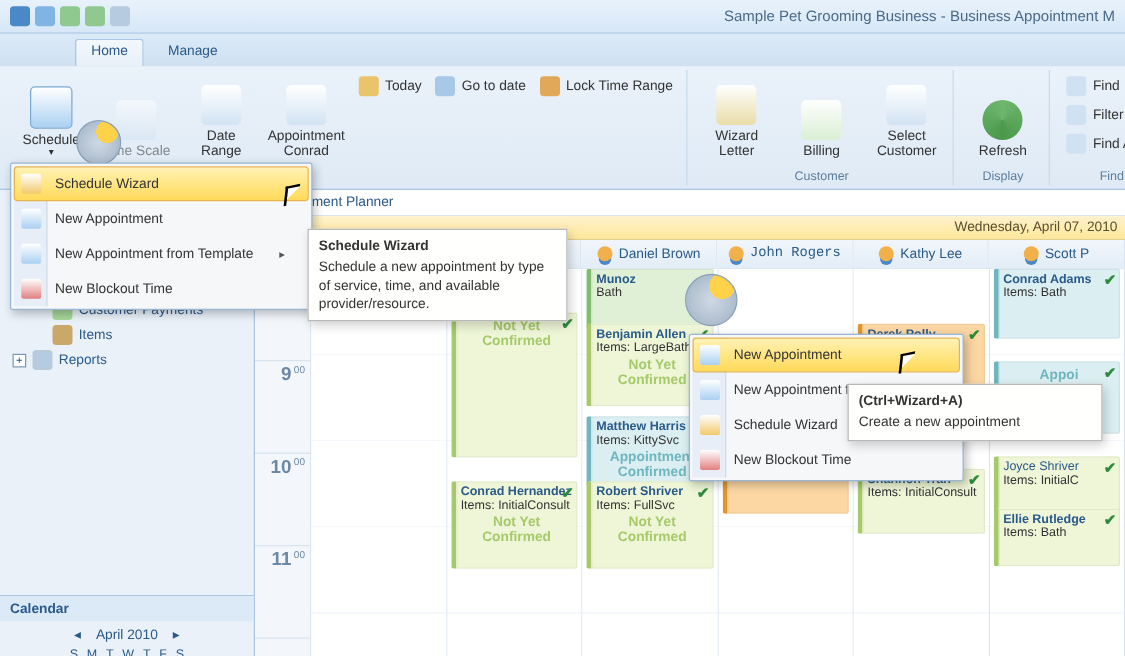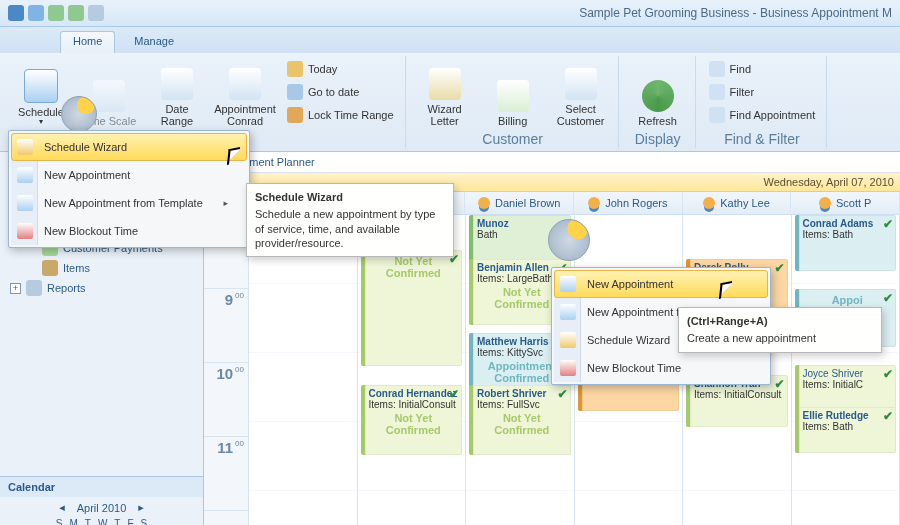--- a/index.html
+++ b/index.html
@@ -5,21 +5,21 @@
 html,body{margin:0;padding:0;font-family:"Segoe UI",Tahoma,sans-serif;font-size:11px;color:#333;background:#cfe4f6;width:900px;height:525px;overflow:hidden}
 .qat{height:26px;display:flex;align-items:center;padding:0 8px;gap:4px;background:linear-gradient(#e9f2fb,#d6e7f7);border-bottom:1px solid #a9c7e6}
 .qat .title{margin-left:auto;color:#4a6a88;font-size:12px}
 .ico{display:inline-block;width:16px;height:16px;border-radius:3px}
 .tabs{height:22px;display:flex;gap:6px;padding:4px 8px 0 60px;background:linear-gradient(#dceaf7,#cfe1f3)}
 .tab{padding:3px 12px;border:1px solid transparent;border-bottom:none;border-radius:3px 3px 0 0;color:#2a5a8a;cursor:pointer}
 .tab.active{background:linear-gradient(#f4f8fc,#e7eff8);border-color:#a9c7e6}
 .ribbon{height:92px;background:linear-gradient(#eaf2fa,#dfeaf5);border-bottom:1px solid #a9c7e6;display:flex;padding:3px 4px;gap:2px;overflow:hidden}
 .grp{border-right:1px solid #c8dbed;padding:2px 6px 1px;display:flex;flex-direction:column;justify-content:space-between}
 .grp .body{display:flex;gap:6px;align-items:flex-start}
-.grp .label{text-align:center;color:#5a7ea0;font-size:14px;padding-top:2px}
+.grp .label{text-align:center;color:#5a7ea0;font-size:10px;padding-top:2px}
 .bigbtn{display:flex;flex-direction:column;align-items:center;justify-content:flex-end;width:56px;height:66px;border:1px solid transparent;border-radius:3px;padding:2px 2px 1px;cursor:pointer;text-align:center;line-height:1.1}
 .bigbtn .bi{width:32px;height:32px;border-radius:4px;margin-bottom:3px}
 .smbtn{display:flex;align-items:center;height:20px;gap:5px;padding:0 4px;border:1px solid transparent;border-radius:3px;cursor:pointer;white-space:nowrap}
 .workspace{display:flex;height:381px}
 .nav{width:203px;background:#eaf1f9;border-right:1px solid #aac6e2;display:flex;flex-direction:column}
 .nav .pad{padding:6px 4px 0;color:#2a5a8a}
 .tree-item{display:flex;align-items:center;gap:5px;padding:2px 0 2px 22px;cursor:pointer}
 .tree-item.root{padding-left:6px}
 .tree-item .tw{width:9px;height:9px;border:1px solid #7a98b5;display:flex;align-items:center;justify-content:center;font-size:9px;line-height:1;color:#2a5a8a;background:#fff}
 .cal-panel{border-top:1px solid #aac6e2;margin-top:auto}
@@ -81,21 +81,21 @@
           <span>Time Scale</span>
         </div>
       <div class="bigbtn">
           <div class="bi" style="background:linear-gradient(#fff,#d2e3f3)"></div>
           <span>Date Range</span>
         </div>
       <div class="bigbtn">
           <div class="bi" style="background:linear-gradient(#fff,#d2e3f3)"></div>
           <span>Appointment Conrad</span>
         </div>
-      <div style="display:flex;flex-direction:column;gap:1px">
+      <div style="display:flex;flex-direction:row;gap:1px">
         <div class="smbtn">
             <span class="ico" style="background:#e9c46a"></span>
             <span>Today</span>
           </div>
         <div class="smbtn">
             <span class="ico" style="background:#a8c8e8"></span>
             <span>Go to date</span>
           </div>
         <div class="smbtn">
             <span class="ico" style="background:#e0a858"></span>
@@ -221,21 +221,21 @@
     <div class="datebar"><span>Wednesday, April 07, 2010</span></div>
     <div style="display:flex;border-bottom:1px solid #cddff0">
       <div style="width:44px"></div>
       <div style="display:flex;flex:1" id="colheads">
           <div style="flex: 1 1 0%; height: 22px; display: flex; align-items: center; justify-content: center; gap: 5px; border-right: 1px solid rgb(216, 228, 240); background: linear-gradient(rgb(241, 246, 251), rgb(227, 237, 247)); color: rgb(42, 90, 138);"></div>
           <div style="flex: 1 1 0%; height: 22px; display: flex; align-items: center; justify-content: center; gap: 5px; border-right: 1px solid rgb(216, 228, 240); background: linear-gradient(rgb(241, 246, 251), rgb(227, 237, 247)); color: rgb(42, 90, 138);"></div>
           <div style="flex: 1 1 0%; height: 22px; display: flex; align-items: center; justify-content: center; gap: 5px; border-right: 1px solid rgb(216, 228, 240); background: linear-gradient(rgb(241, 246, 251), rgb(227, 237, 247)); color: rgb(42, 90, 138);">
             <span class="head-ico"></span>
             <span>Daniel Brown</span>
           </div>
-          <div style="flex: 1 1 0%; height: 22px; display: flex; align-items: center; justify-content: center; gap: 5px; border-right: 1px solid rgb(216, 228, 240); background: linear-gradient(rgb(241, 246, 251), rgb(227, 237, 247)); color: rgb(42, 90, 138);">
+          <div style="flex: 1 1 0%; height: 22px; display: flex; align-items: center; justify-content: center; gap: 5px; border-right: 1px solid rgb(216, 228, 240); background: linear-gradient(rgb(241, 246, 251), rgb(227, 237, 247)); color: rgb(42, 90, 138); font-family: Liberation Mono, monospace;">
             <span class="head-ico"></span>
             <span>John Rogers</span>
           </div>
           <div style="flex: 1 1 0%; height: 22px; display: flex; align-items: center; justify-content: center; gap: 5px; border-right: 1px solid rgb(216, 228, 240); background: linear-gradient(rgb(241, 246, 251), rgb(227, 237, 247)); color: rgb(42, 90, 138);">
             <span class="head-ico"></span>
             <span>Kathy Lee</span>
           </div>
           <div style="flex: 1 1 0%; height: 22px; display: flex; align-items: center; justify-content: center; gap: 5px; border-right: 1px solid rgb(216, 228, 240); background: linear-gradient(rgb(241, 246, 251), rgb(227, 237, 247)); color: rgb(42, 90, 138);">
             <span class="head-ico"></span>
             <span>Scott P</span>
@@ -396,21 +396,21 @@
       <span class="mic" style="background:linear-gradient(#fff,#f2c96b)"></span>
       <span>Schedule Wizard</span>
     </div>
   <div class="mi">
       <span class="mic" style="background:linear-gradient(#fff,#e27f7f)"></span>
       <span>New Blockout Time</span>
     </div>
 </div>
 <div class="cursor" style="left:720px;top:282px"></div>
 <div class="tooltip" style="left:678px;top:307px;width:186px">
-  <div class="tt-title">(Ctrl+Range+A)</div>
+  <div class="tt-title">(Ctrl+Wizard+A)</div>
   <div>Create a new appointment</div>
 </div>
 
 <div style="position:absolute;left:61px;top:96px;width:36px;height:36px;z-index:45">
   <div style="position:absolute;inset:0;border-radius:50%;background:radial-gradient(circle at 70% 25%,#ffd24a 0 25%,transparent 26%),radial-gradient(#cfd9e4,#9fb1c4);border:1px solid #8aa0b6"></div>
 </div>
 <div style="position:absolute;left:548px;top:219px;width:42px;height:42px;z-index:45">
   <div style="position:absolute;inset:0;border-radius:50%;background:radial-gradient(circle at 72% 22%,#ffd24a 0 24%,transparent 25%),radial-gradient(#cfd9e4,#9fb1c4);border:1px solid #8aa0b6"></div>
 </div>
 

